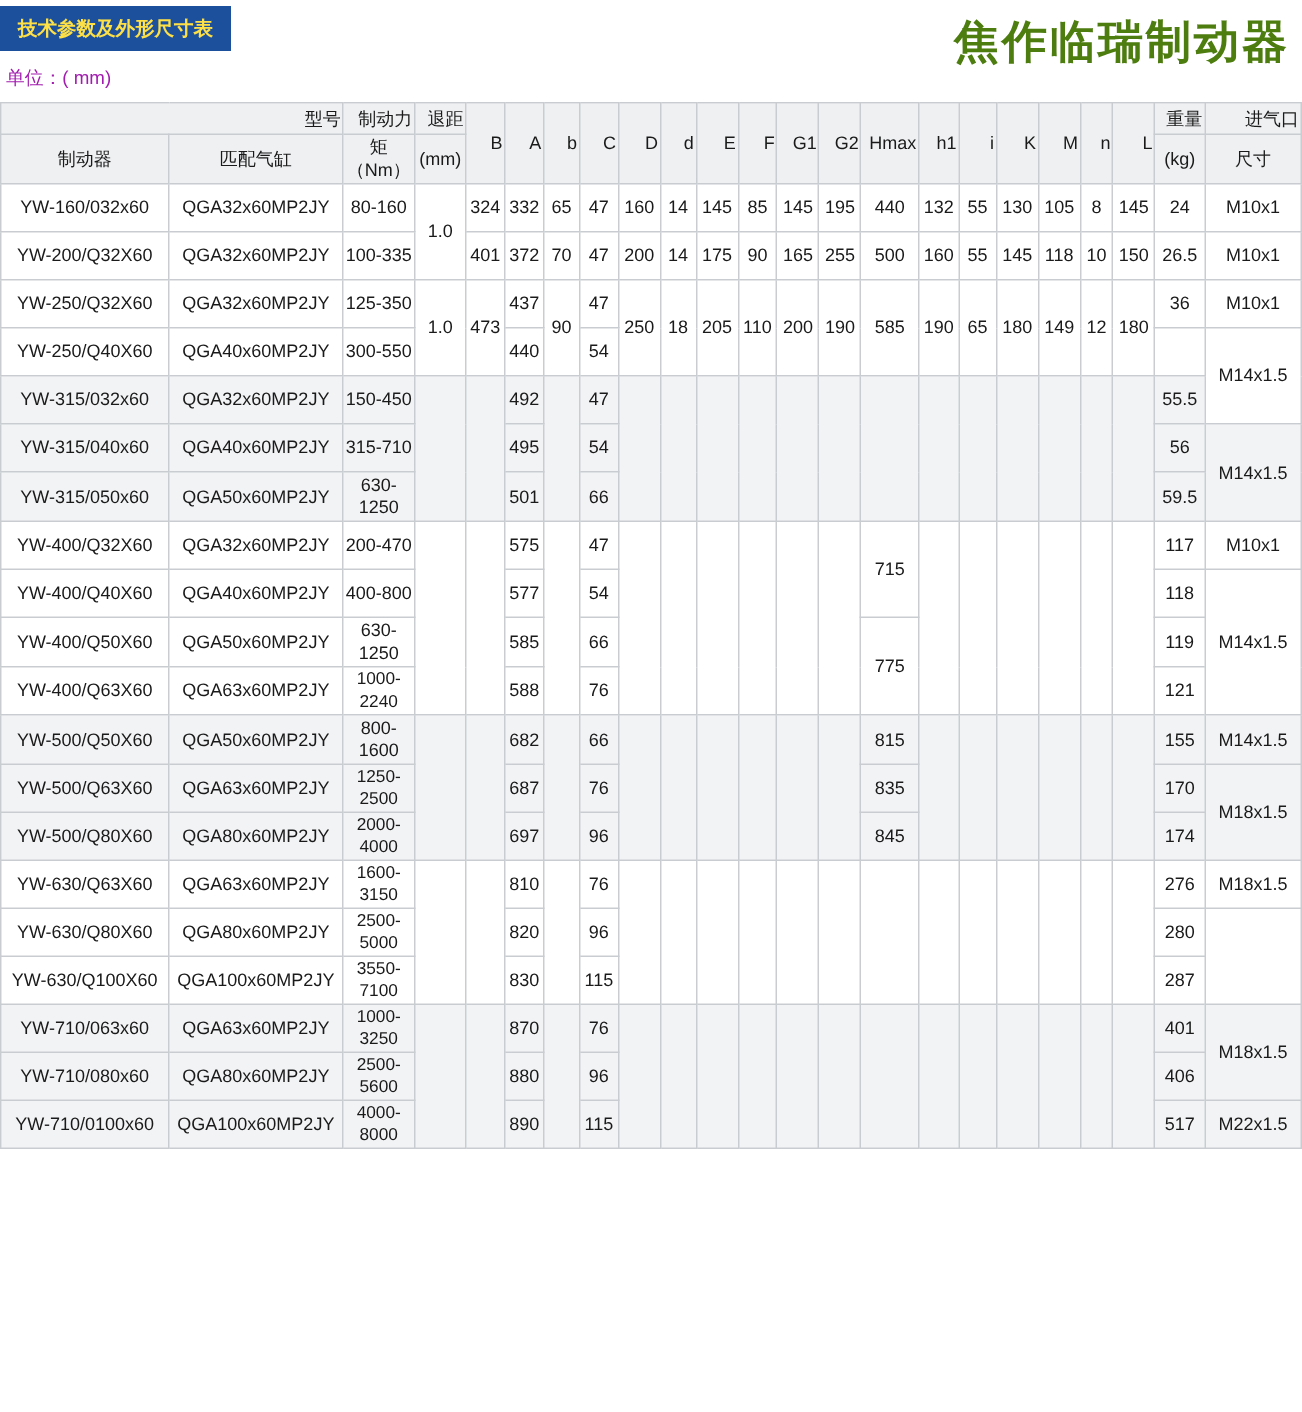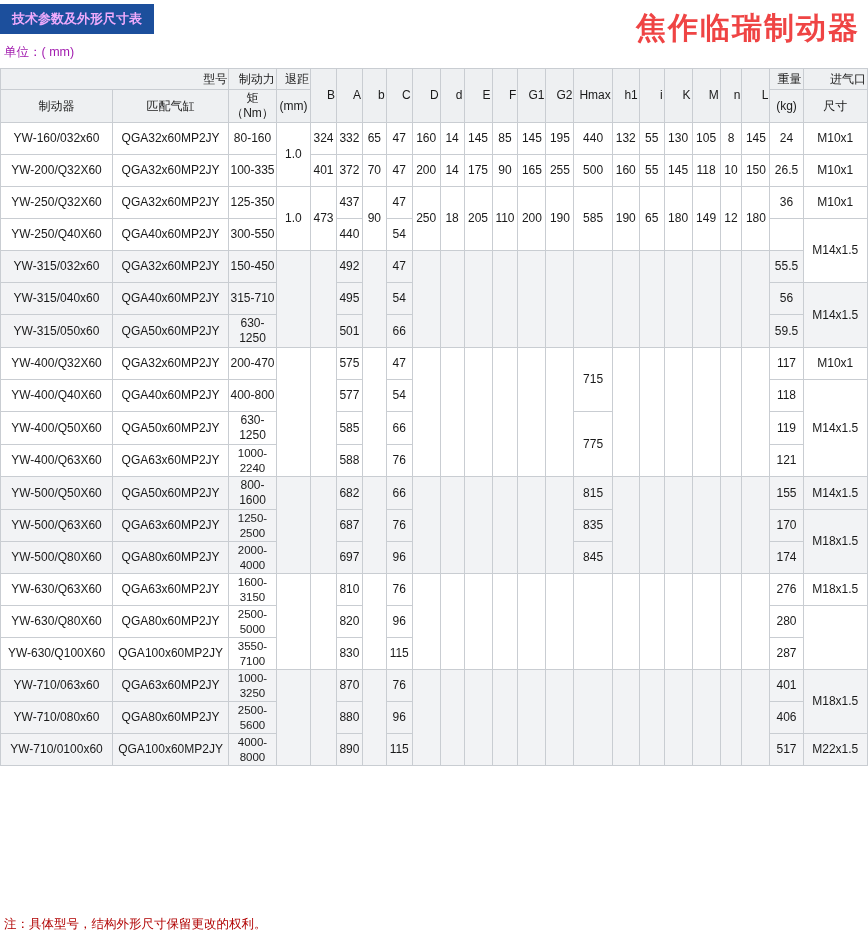--- a/index.html
+++ b/index.html
@@ -15,33 +15,33 @@
     width: 868px;
     height: 941px;
     overflow: hidden;
   }
   
   .title-bar {
     position: absolute;
     left: 0; top: 4px;
     height: 30px;
     background: #1c4f9c;
-    color: #f0abfc;
+    color: #fde047;
     font-size: 13px;
     font-weight: bold;
     display: flex;
     align-items: center;
     padding: 0 12px;
     text-align: right;
   }
   .watermark {
     position: absolute;
     right: 8px; top: 8px;
     font-size: 30px;
-    color: #ef4444;
+    color: #4d7c0f;
     font-weight: bold;
     letter-spacing: 2px;
     white-space: nowrap;
     user-select: none;
   }
   .unit-line {
     position: absolute;
     left: 4px; top: 44px;
     font-size: 12.5px;
     color: #a21caf;
@@ -451,14 +451,13 @@
           <td>QGA100x60MP2JY</td>
           <td class="small">4000-8000</td>
           <td>890</td>
           <td>115</td>
           <td>517</td>
           <td>M22x1.5</td>
         </tr>
       </tbody>
   </table>
 
-  <div class="note">注：具体型号，结构外形尺寸保留更改的权利。</div>
 </div>
 
 </body></html>

